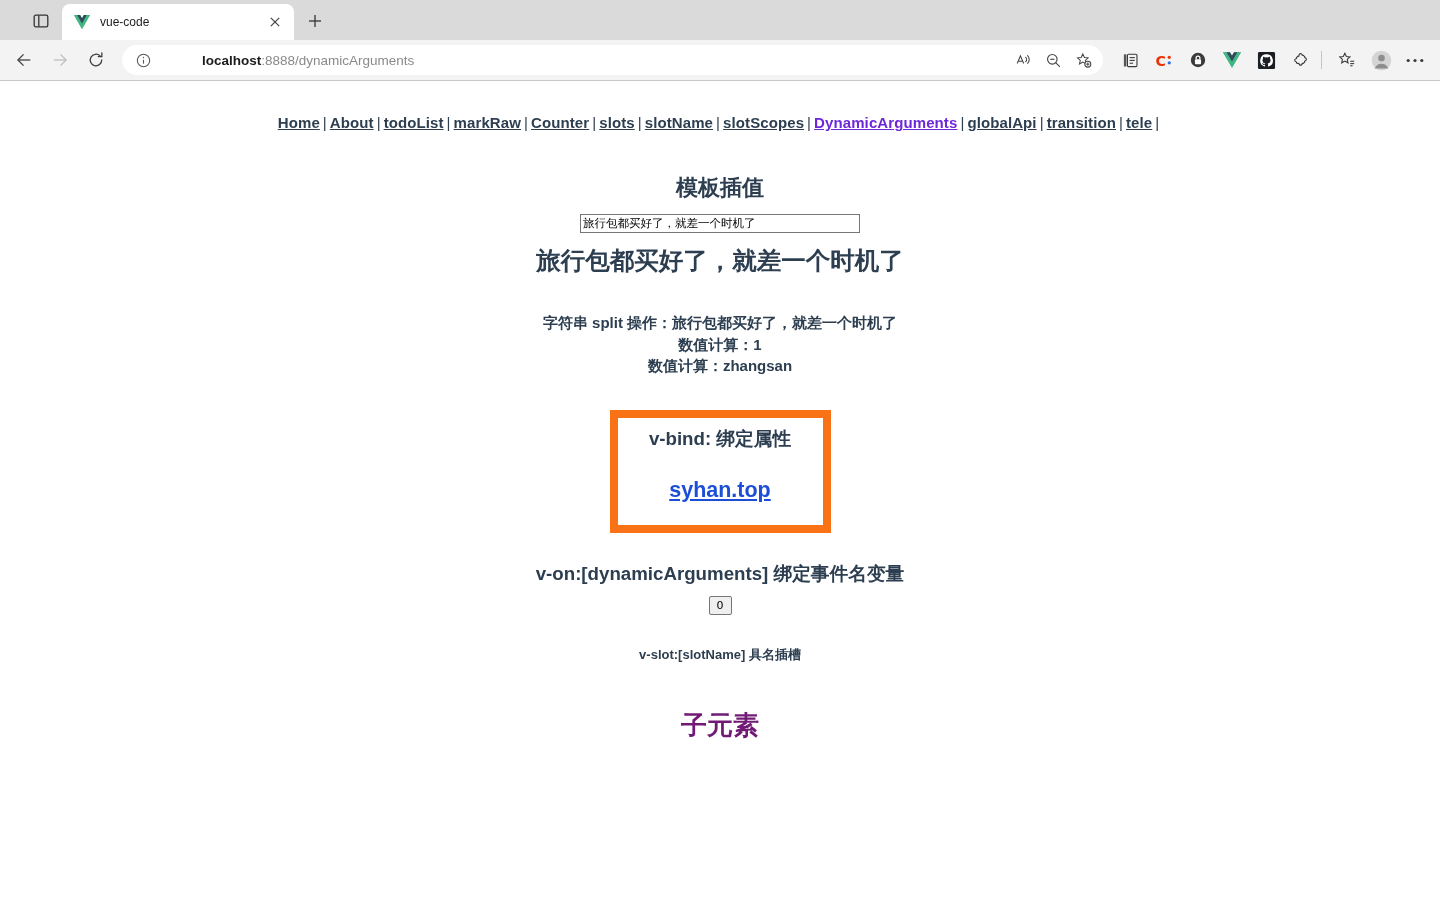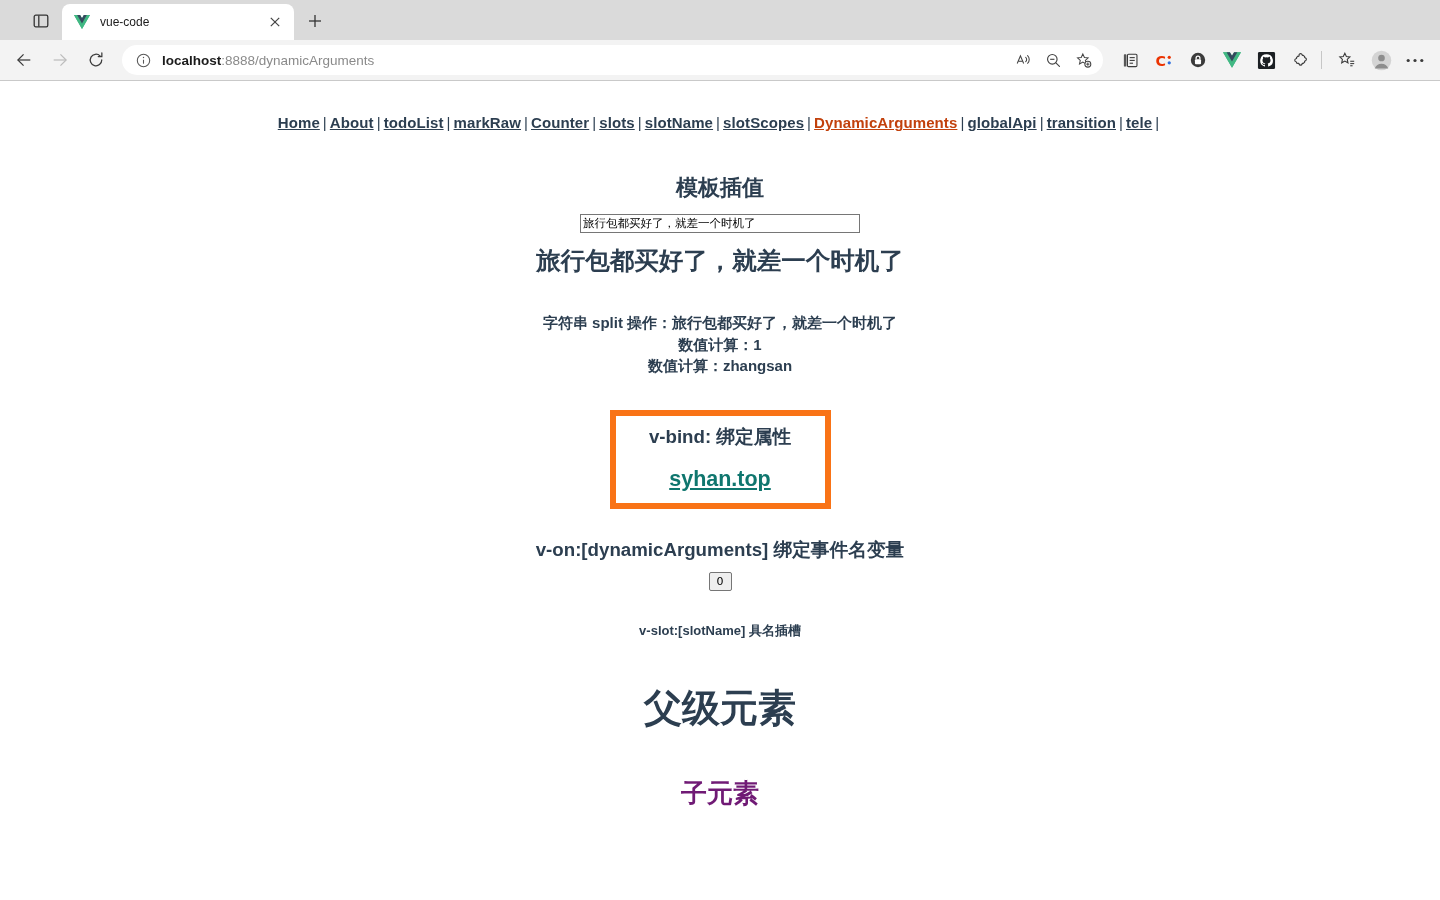--- a/index.html
+++ b/index.html
@@ -115,20 +115,21 @@
     color: #585858;
     cursor: pointer;
   }
   #url-text {
     flex: 1 1 auto;
     font-size: 13.5px;
     color: #8a8a8a;
     white-space: nowrap;
     overflow: hidden;
     cursor: text;
+    margin-left: 40px;
   }
   #url-text .host { color: #1b1b1b; font-weight: 600; }
   .addr-action {
     width: 28px; height: 28px;
     flex: 0 0 28px;
     display: flex; align-items: center; justify-content: center;
     border-radius: 50%;
     cursor: pointer;
     color: #444;
     margin-left: 2px;
@@ -166,21 +167,21 @@
     font-weight: bold;
     color: #2c3e50;
     line-height: 1.2;
     letter-spacing: 0.1px;
   }
   #nav-links a {
     color: #2c3e50;
     text-decoration: underline;
     cursor: pointer;
   }
-  #nav-links a.router-link-active { color: #c2410c; text-decoration: underline; }
+  #nav-links a.router-link-active { color: #6d28d9; text-decoration: underline; }
   #nav-links .sep {
     color: #2c3e50;
     font-weight: normal;
     padding: 0 3px;
   }
 
   h3.section-title {
     font-size: 22px;
     font-weight: bold;
     margin: 0;
@@ -220,36 +221,36 @@
     line-height: 1.45;
     color: #2c3e50;
     margin: 0;
   }
   #js-line-1 { margin-top: 7px; }
 
   
   #vbind-block {
     width: 221px;
     margin: 33px auto 0 auto;
-    border: 6px solid #f97316;
-    padding: 10px 0 11px 0;
+    border: 8px solid #f97316;
+    padding: 10px 0 22px 0;
     background: #fff;
   }
   #vbind-title {
     font-size: 18.7px;
     font-weight: bold;
     color: #2c3e50;
     line-height: 1.2;
   }
   #vbind-link {
     display: inline-block;
-    margin-top: 18px;
+    margin-top: 27px;
     font-size: 21.5px;
     font-weight: bold;
-    color: #0f766e;
+    color: #1d4ed8;
     text-decoration: underline;
     cursor: pointer;
   }
 
   #von-section { margin-top: 30px; }
   #von-title { font-size: 18.7px; }
   #von-button {
     margin-top: 11px;
     font-family: "DejaVu Sans", sans-serif;
     font-size: 11px;
@@ -476,16 +477,15 @@
     <a id="vbind-link">syhan.top</a>
   </div>
 
   <div id="von-section">
     <h3 id="von-title" class="section-title">v-on:[dynamicArguments] 绑定事件名变量</h3>
     <button id="von-button">0</button>
   </div>
 
   <h3 id="vslot-title" class="section-title">v-slot:[slotName] 具名插槽</h3>
 
-  <div id="parent-el">父级元素</div>
   <div id="child-el">子元素</div>
 
 </div>
 
 </body></html>

